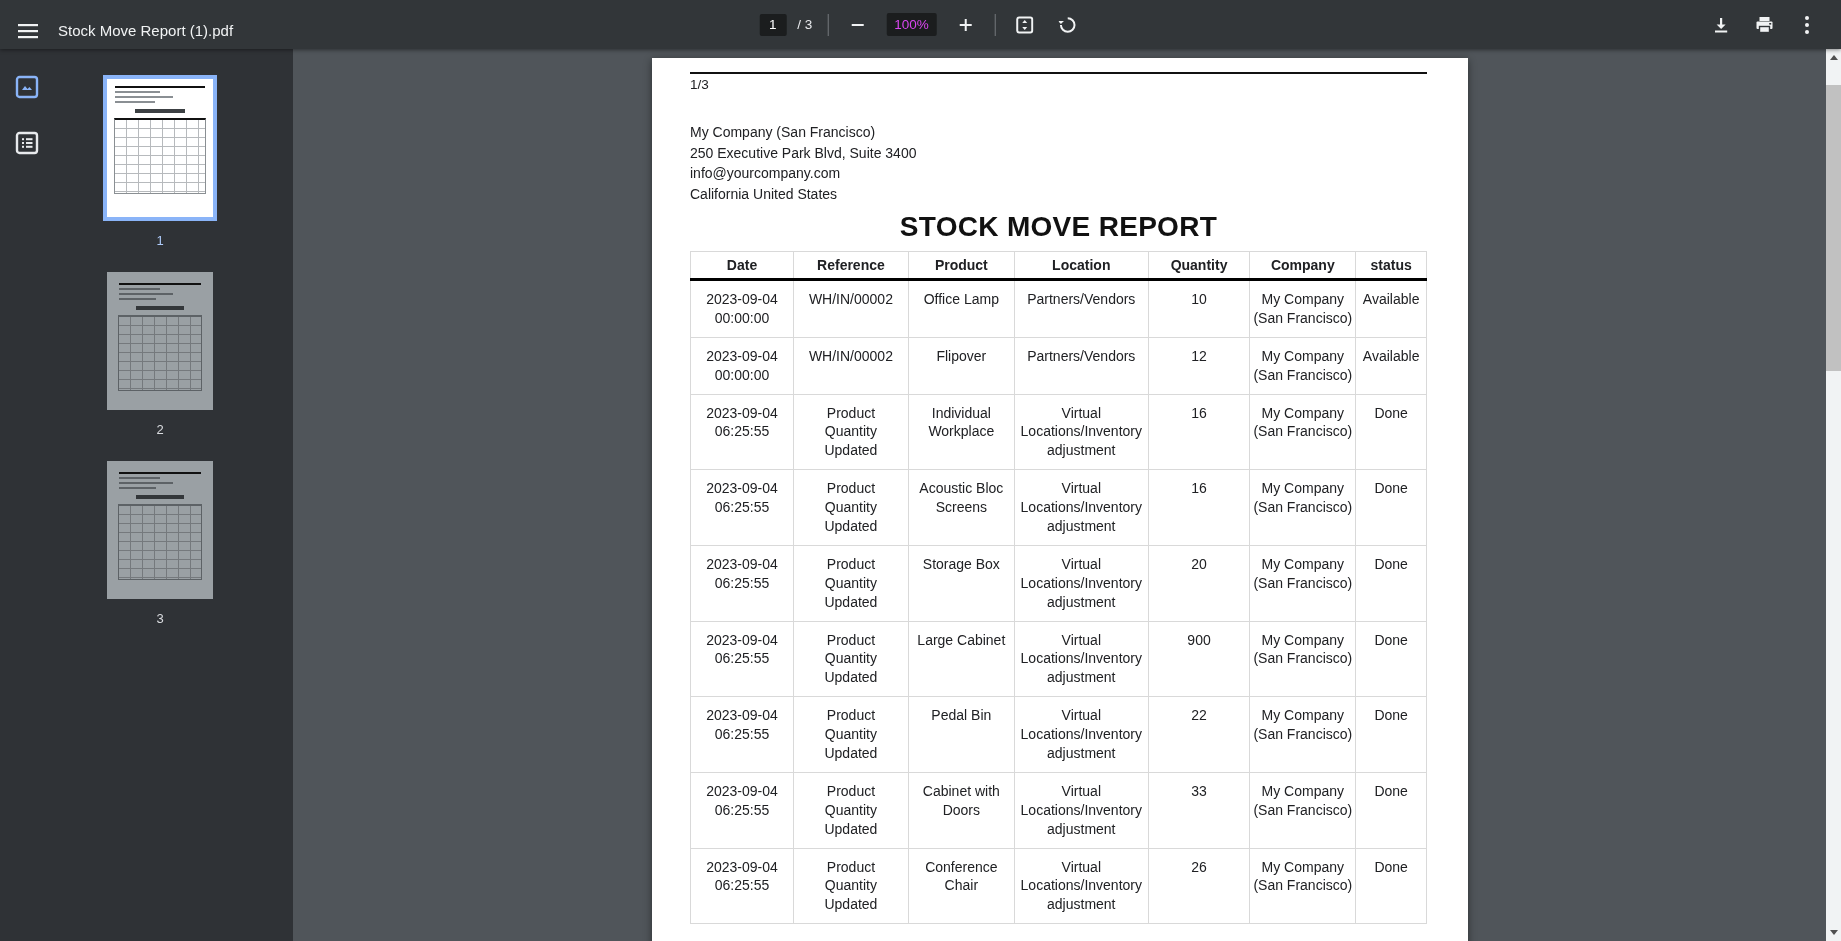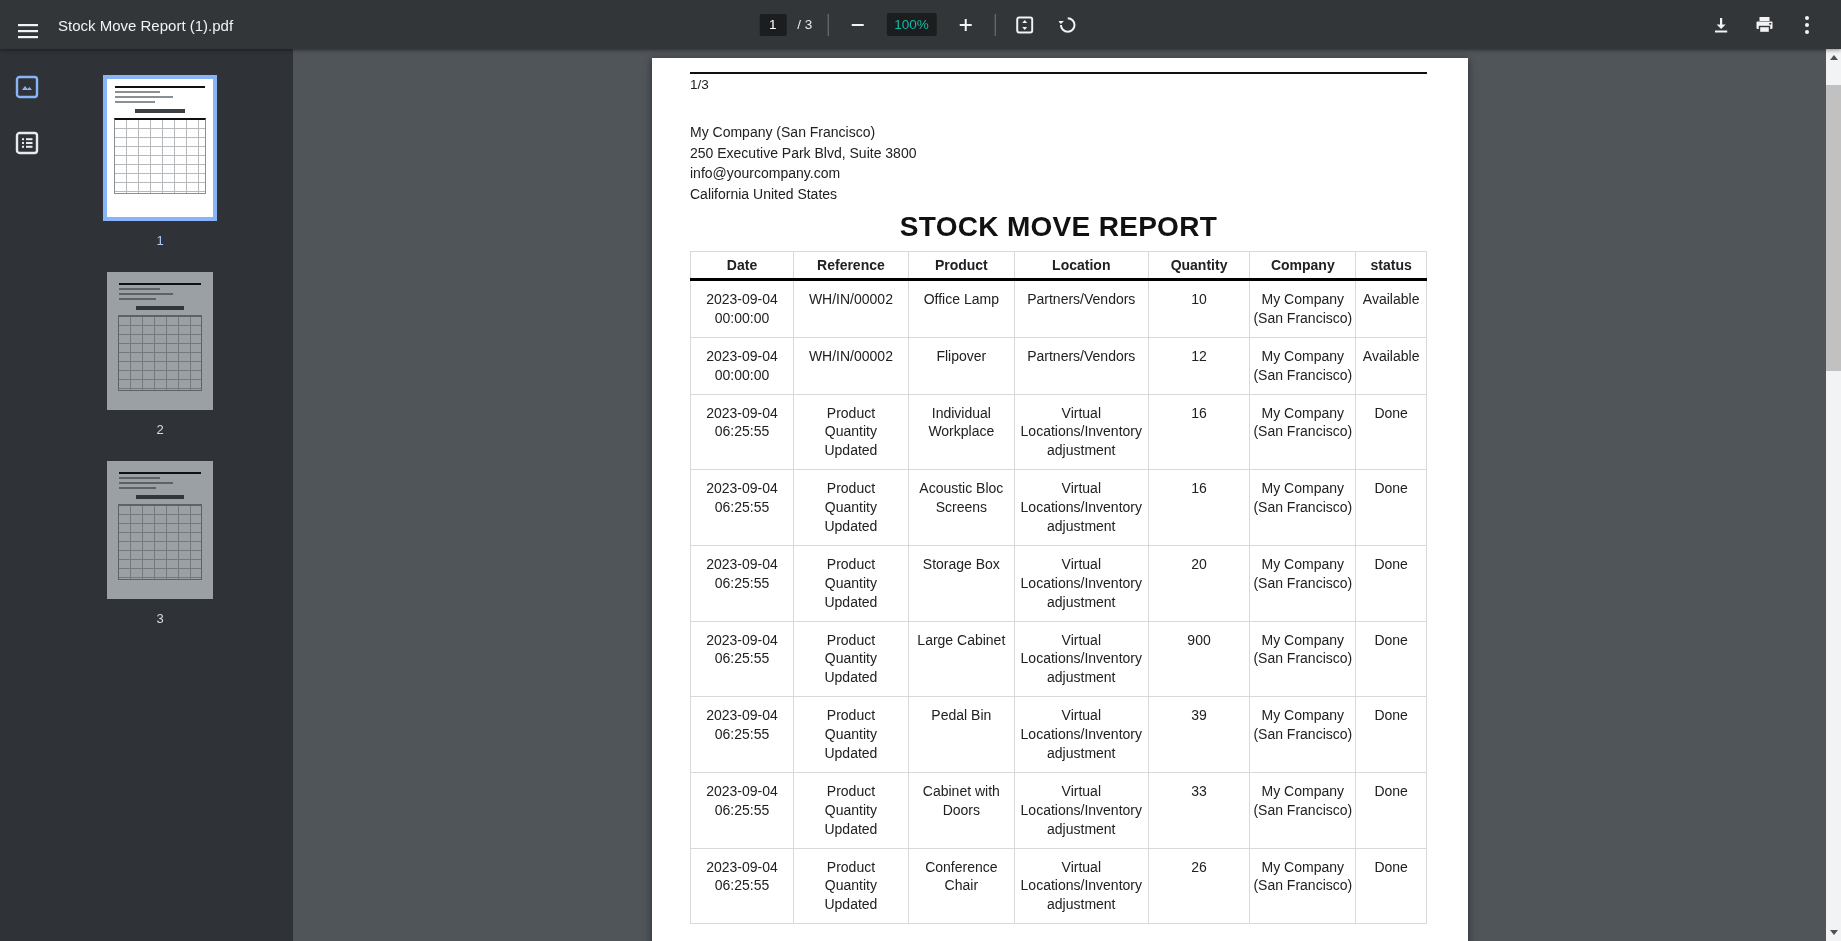--- a/index.html
+++ b/index.html
@@ -4,31 +4,31 @@
 <style>
   * { margin:0; padding:0; box-sizing:border-box; }
   html,body { width:1841px; height:941px; overflow:hidden; background:#50555a;
               font-family:"Liberation Sans", sans-serif; }
   .app { width:1841px; height:941px; display:flex; flex-direction:column; }
 
   
   .toolbar { position:relative; height:49px; flex:0 0 49px; background:#323639;
              display:flex; align-items:center; z-index:5;
              box-shadow:0 1px 4px rgba(0,0,0,.45); }
-  .tb-left { display:flex; gap:16px; padding-left:14px;margin-top:12px; }
+  .tb-left { display:flex; align-items:center; gap:16px; padding-left:14px;margin-top:12px; }
   .icon-btn { width:28px; height:28px; border:none; background:transparent; cursor:pointer;
               display:flex; align-items:center; justify-content:center; padding:0; }
   .doc-name { color:#f1f3f4; font-size:15px; }
   .tb-center { position:absolute; left:50%; top:0; height:49px; transform:translateX(-50%);
                display:flex; align-items:center; gap:15px; }
   .page-input { width:27px; height:22px; background:#1b1d1e; border:none; border-radius:2px;
                 color:#fff; text-align:center; font-size:13.5px; font-family:inherit; }
   .page-count { color:#e8eaed; font-size:13.5px; margin-left:-4px; }
   .sep { width:1px; height:22px; background:#75797d; }
-  .zoom-chip { background:#1b1d1e; color:#14b8a6; border-radius:2px; padding:4px 8px; font-size:13.5px; }
+  .zoom-chip { background:#1b1d1e; color:#d946ef; border-radius:2px; padding:4px 8px; font-size:13.5px; }
   .tb-right { position:absolute; right:0; top:0; height:49px; display:flex; align-items:center;
               gap:15px; padding-right:20px; }
 
   
   .content { flex:1; display:flex; position:relative; min-height:0; }
 
   
   .sidebar { width:293px; flex:0 0 293px; background:#2f3236; position:relative; overflow:hidden; }
   .rail { position:absolute; left:0; top:0; width:54px; display:flex; flex-direction:column;
           align-items:center; padding-top:24px; gap:28px; }
@@ -213,21 +213,21 @@
           </div>
         </div>
     </aside>
 
     <main class="viewer">
       <div class="page">
         <div class="rule"></div>
         <div class="page-indicator">1/3</div>
         <div class="company">
           <div>My Company (San Francisco)</div>
-          <div>250 Executive Park Blvd, Suite 3800</div>
+          <div>250 Executive Park Blvd, Suite 3400</div>
           <div>info@yourcompany.com</div>
           <div>California United States</div>
         </div>
         <h1 class="doc-title">STOCK MOVE REPORT</h1>
         <table class="report">
           <colgroup>
             <col style="width:14.0%">
               <col style="width:15.6%">
               <col style="width:14.4%">
             <col style="width:18.2%">
@@ -334,21 +334,21 @@
               <tr>
                 <td>2023-09-04
 06:25:55</td>
                 <td>Product
 Quantity
 Updated</td>
                 <td>Pedal Bin</td>
                 <td>Virtual
 Locations/Inventory
 adjustment</td>
-                <td>39</td>
+                <td>22</td>
                 <td>My Company
 (San Francisco)</td>
                 <td>Done</td>
               </tr>
               <tr>
                 <td>2023-09-04
 06:25:55</td>
                 <td>Product
 Quantity
 Updated</td>

